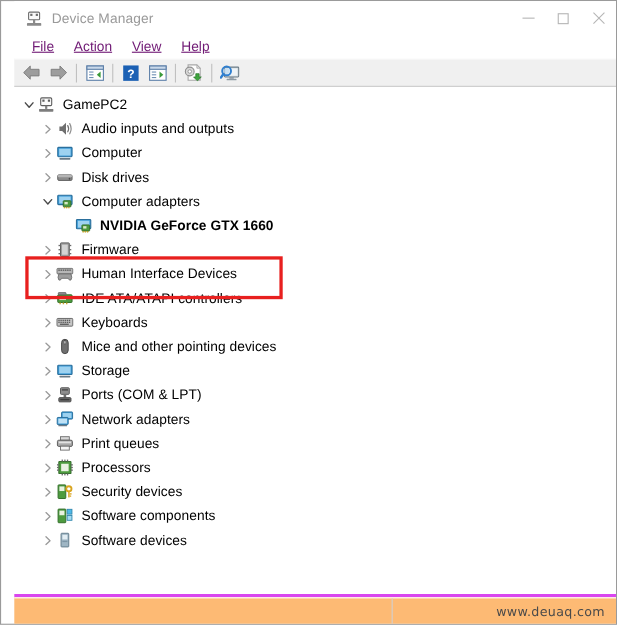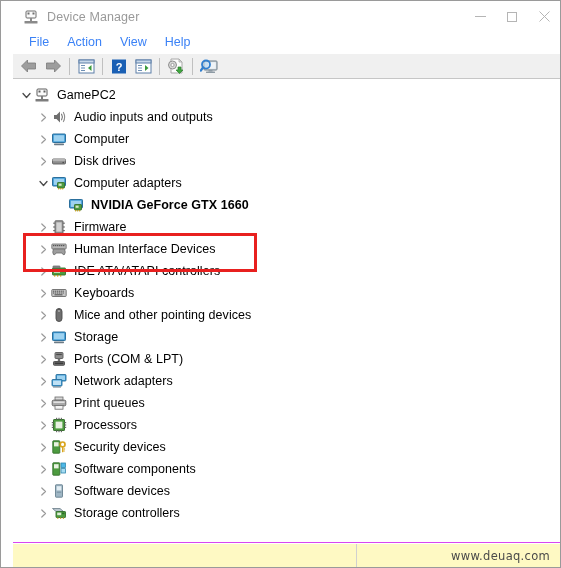--- a/index.html
+++ b/index.html
@@ -83,23 +83,24 @@
   .menubar {
     height: 21px;
     min-height: 21px;
     display: flex;
     align-items: center;
     padding-left: 7px;
     background: #ffffff;
   }
   .menu-item {
     font-size: 12.5px;
-    color: #3b82f6;
+    color: #701a75;
     padding: 1px 9px 2px 9px;
     white-space: nowrap;
+    text-decoration: underline;
   }
 
   
   .toolbar {
     height: 26px;
     min-height: 26px;
     background: #f0f0f0;
     border-top: 1px solid #ffffff;
     border-bottom: 1px solid #c6c6c6;
     display: flex;
@@ -119,21 +120,21 @@
     height: 17px;
     background: #c0c0c0;
     margin: 0 4px;
     flex: none;
   }
 
   
   .content {
     flex: 1 1 auto;
     background: #ffffff;
-    border-bottom: 1px solid #d946ef;
+    border-bottom: 3px solid #d946ef;
     position: relative;
     overflow: hidden;
   }
   .tree {
     position: absolute;
     left: 0; top: 5px;
     right: 0;
   }
   .row {
     height: 22px;
@@ -175,21 +176,21 @@
     left: 10px;
     top: 154px;
     width: 234px;
     height: 39px;
   }
 
   
   .statusbar {
     height: 23px;
     min-height: 23px;
-    background: #fef9c3;
+    background: #fdba74;
     border-top: 1px solid #ffffff;
     display: flex;
     align-items: center;
     position: relative;
   }
   .status-pane-left {
     flex: 0 0 343px;
     height: 23px;
     border-right: 1px solid #d0d0d0;
   }
@@ -670,39 +671,20 @@
           <svg width="16" height="16" viewBox="0 0 16 16">
             <rect x="4.5" y="1.8" width="7" height="12.4" rx="0.6" fill="#9fb6c4" stroke="#66808f" stroke-width="0.9"></rect>
             <rect x="5.7" y="3.2" width="4.6" height="4.2" fill="#e2edf3"></rect>
             <rect x="5.7" y="8.6" width="4.6" height="1.2" fill="#7d96a6"></rect>
           </svg>
         </span>
         <span class="row-label">Software devices</span>
       </div>
 
 
-      <div class="row depth-1">
-        <span class="chev">
-          <svg width="9" height="9" viewBox="0 0 9 9">
-              <path d="M2.8 1 L6.5 4.5 L2.8 8" fill="none" stroke="#9a9a9a" stroke-width="1.2" stroke-linecap="round" stroke-linejoin="round"></path>
-            </svg>
-        </span>
-        <span class="row-icon">
-          <svg width="16" height="16" viewBox="0 0 16 16">
-            <path d="M1.5 3.5 L9 3.5 L12.5 6.5 L5 6.5 Z" fill="#b9c6cf" stroke="#6a7c88" stroke-width="0.8"></path>
-            <rect x="5" y="6.5" width="9.5" height="6" rx="0.6" fill="#4d9b3f" stroke="#35702c" stroke-width="0.9"></rect>
-            <rect x="6.2" y="7.6" width="4" height="2.6" fill="#e1eed9"></rect>
-            <rect x="11" y="7.6" width="2.4" height="1.6" fill="#2f6b28"></rect>
-            <rect x="6.2" y="12.5" width="1.2" height="1.4" fill="#c9a227"></rect>
-            <rect x="9" y="12.5" width="1.2" height="1.4" fill="#c9a227"></rect>
-            <rect x="11.8" y="12.5" width="1.2" height="1.4" fill="#c9a227"></rect>
-          </svg>
-        </span>
-        <span class="row-label">Storage controllers</span>
-      </div>
 
     </div>
 
     <div class="highlight-box"></div>
   </div>
 
   <div class="statusbar">
     <div class="status-pane-left"></div>
     <div class="status-pane-right">
       <span class="watermark">www.deuaq.com</span>

